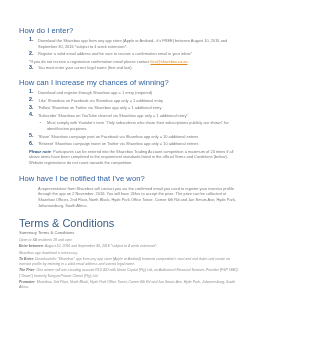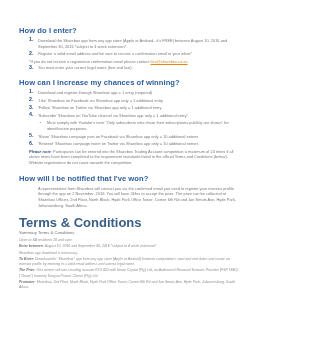--- a/index.html
+++ b/index.html
@@ -17,29 +17,29 @@
   .page {
     width: 250px;
     height: 353px;
     position: relative;
     box-sizing: border-box;
     padding: 26px 8px 0 19px;
   }
   h2.section-heading {
     font-size: 7.6px;
     line-height: 9px;
-    font-weight: bold;
+    font-weight: normal;
     color: #2e5f9d;
     margin: 0 0 3px 0;
     letter-spacing: 0.05px;
   }
   h2.tc-heading {
-    font-size: 13px;
+    font-size: 11px;
     line-height: 10px;
-    font-weight: bold;
+    font-weight: normal;
     color: #3a5e86;
     margin: 0 0 2px 0;
   }
   .section {
     margin-bottom: 7px;
   }
   ol.list {
     list-style: none;
     margin: 0;
     padding: 0 0 0 10px;
@@ -181,21 +181,21 @@
         <span class="num">6.</span>
         <span>'Retweet' Sharebox campaign tweet on Twitter via Sharebox app only = 10 additional entries</span>
       </li>
     </ol>
     <div class="note-block">
       <span class="note-label">Please note</span><span>: Participants can be entered into the Sharebox Trading Account competition a maximum of 24 times if all above items have been completed to the requirement standards listed in the official Terms and Conditions (below). Website registrations do not count towards the competition.</span>
     </div>
   </div>
 
   <div class="section" style="margin-top:8px;">
-    <h2 class="section-heading">How will I be notified that I've won?</h2>
+    <h2 class="section-heading">How have I be notified that I've won?</h2>
     <div class="plain-para">A representative from Sharebox will contact you via the confirmed email you used to register your investor profile through the app on 2 November, 2016. You will have 24hrs to accept the prize. The prize can be collected at Sharebox Offices, 2nd Floor, North Block, Hyde Park Office Tower, Corner 6th Rd and Jan Smuts Ave, Hyde Park, Johannesburg, South Africa.</div>
   </div>
 
   <div class="tc-section">
     <h2 class="tc-heading">Terms &amp; Conditions</h2>
     <div class="tc-sub">Summary Terms &amp; Conditions</div>
     <div class="tc-line">
       <b></b><span>Open to SA residents 18 and over.</span>
     </div>
     <div class="tc-line">

